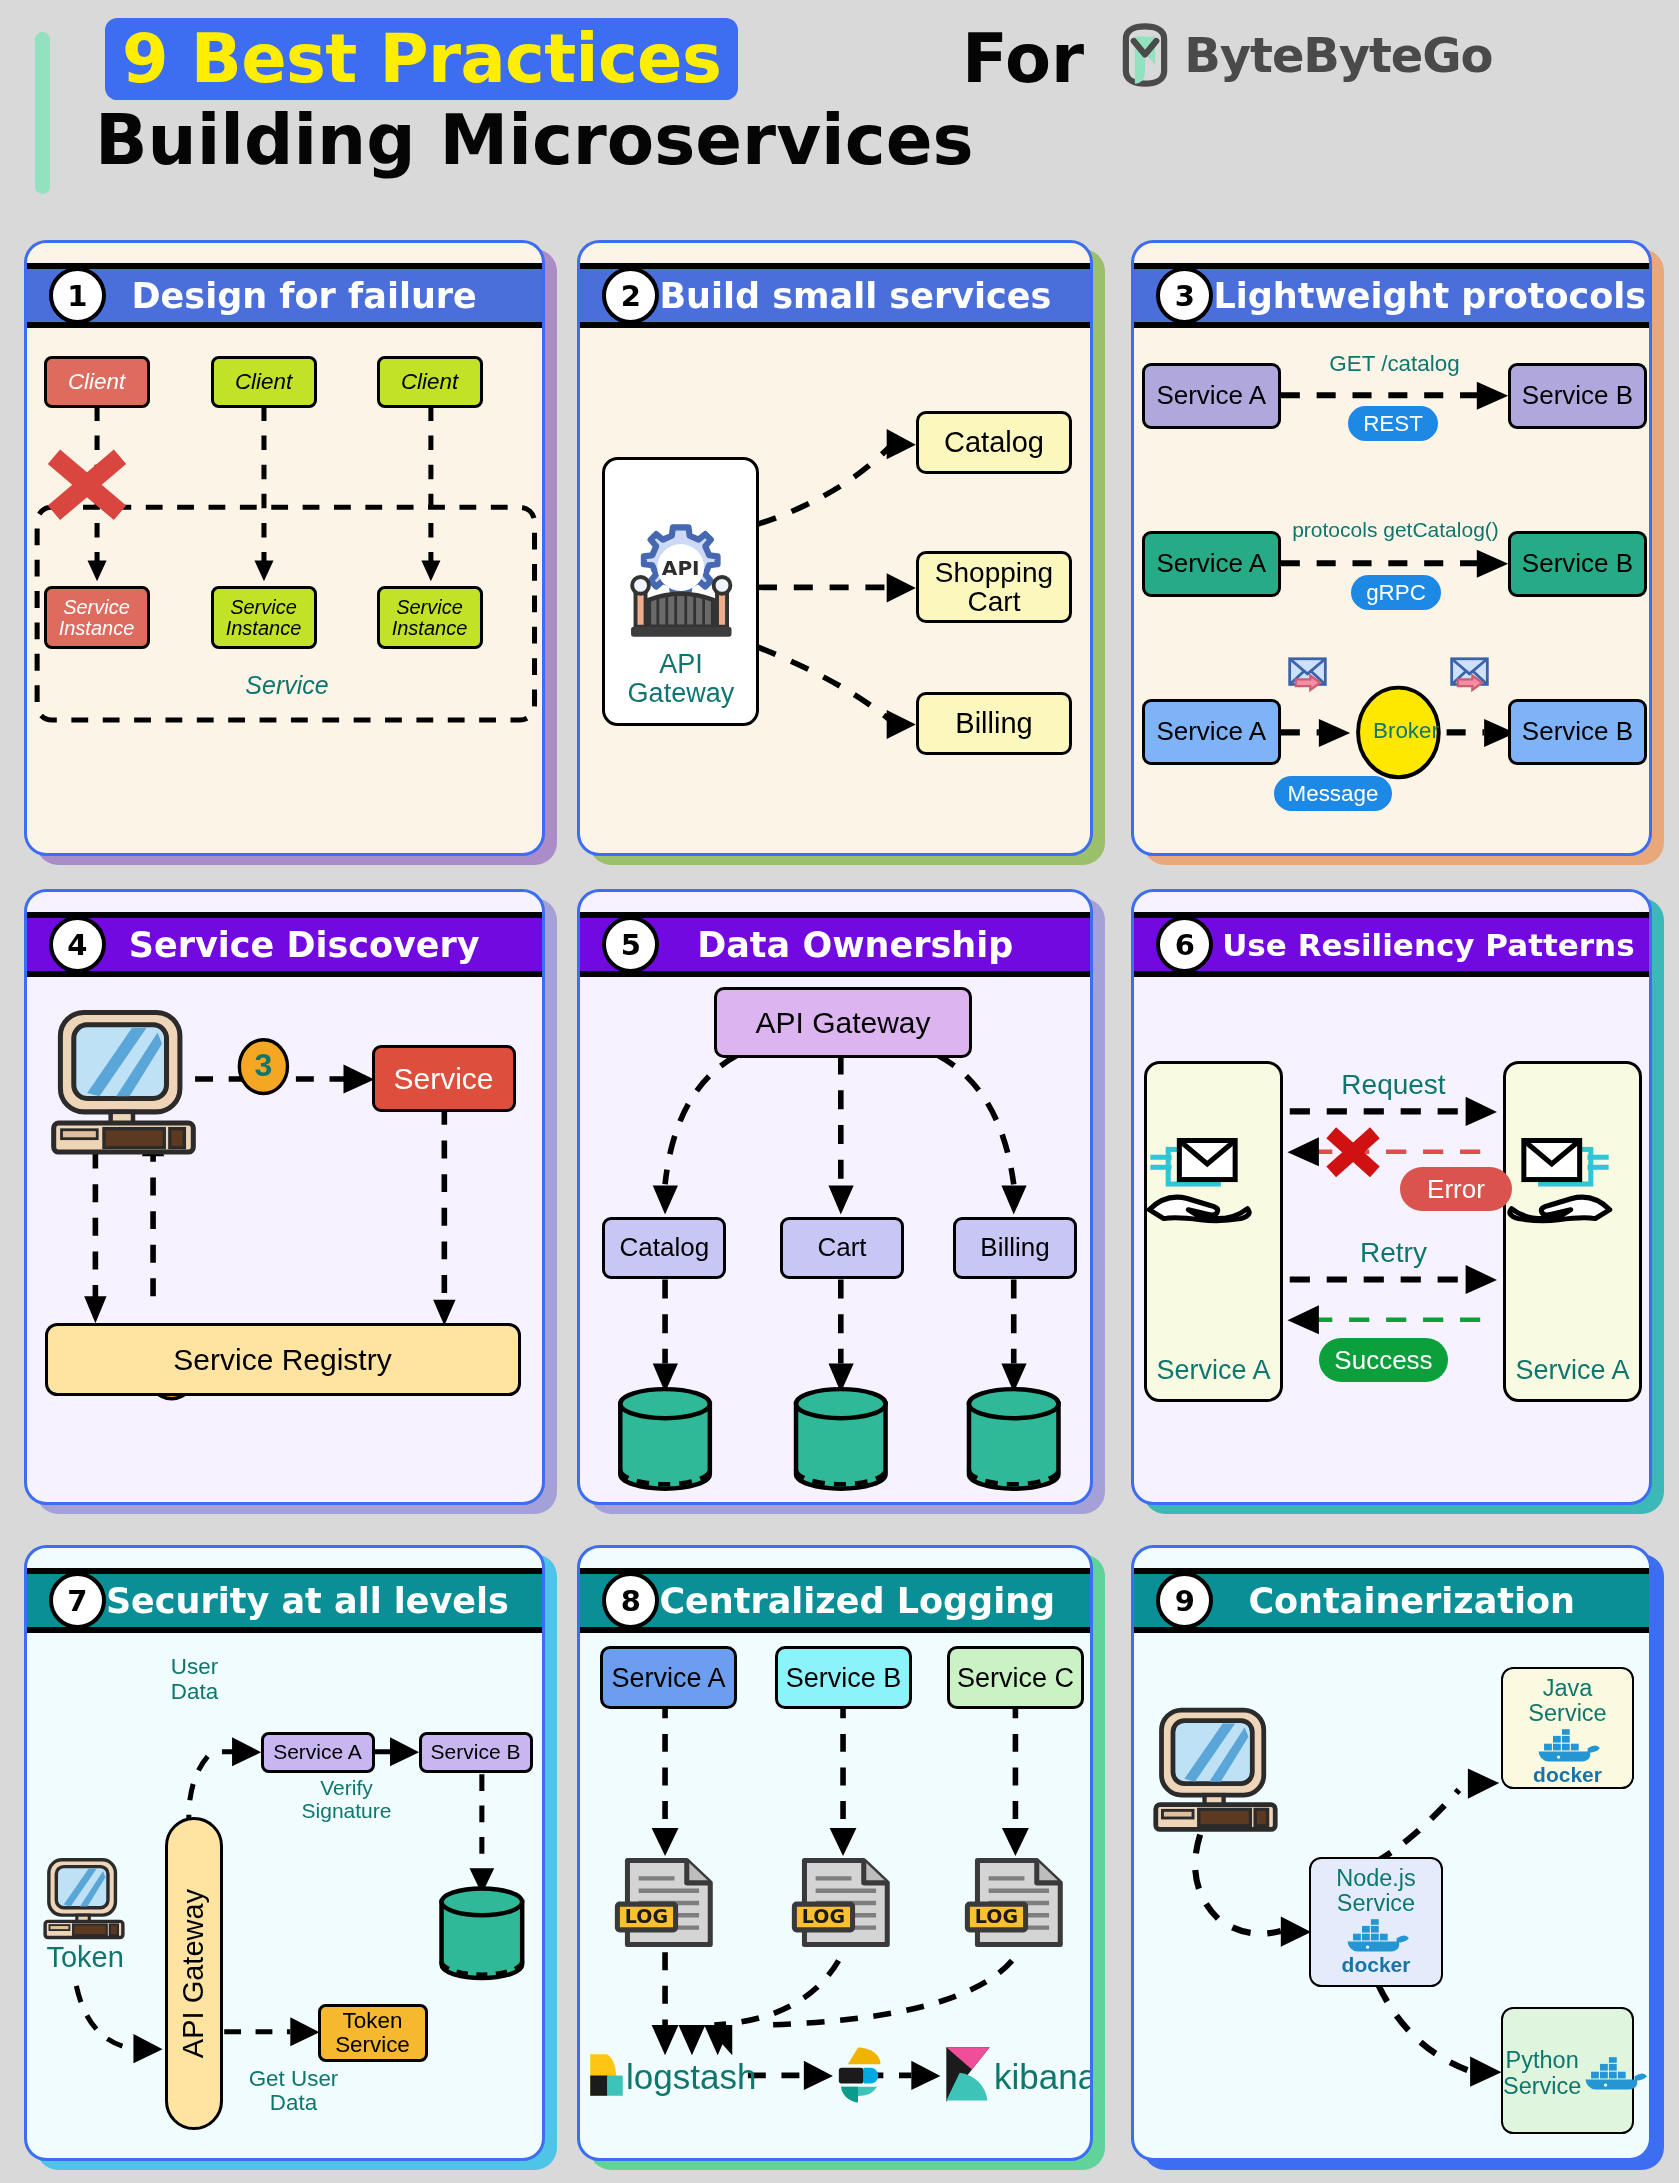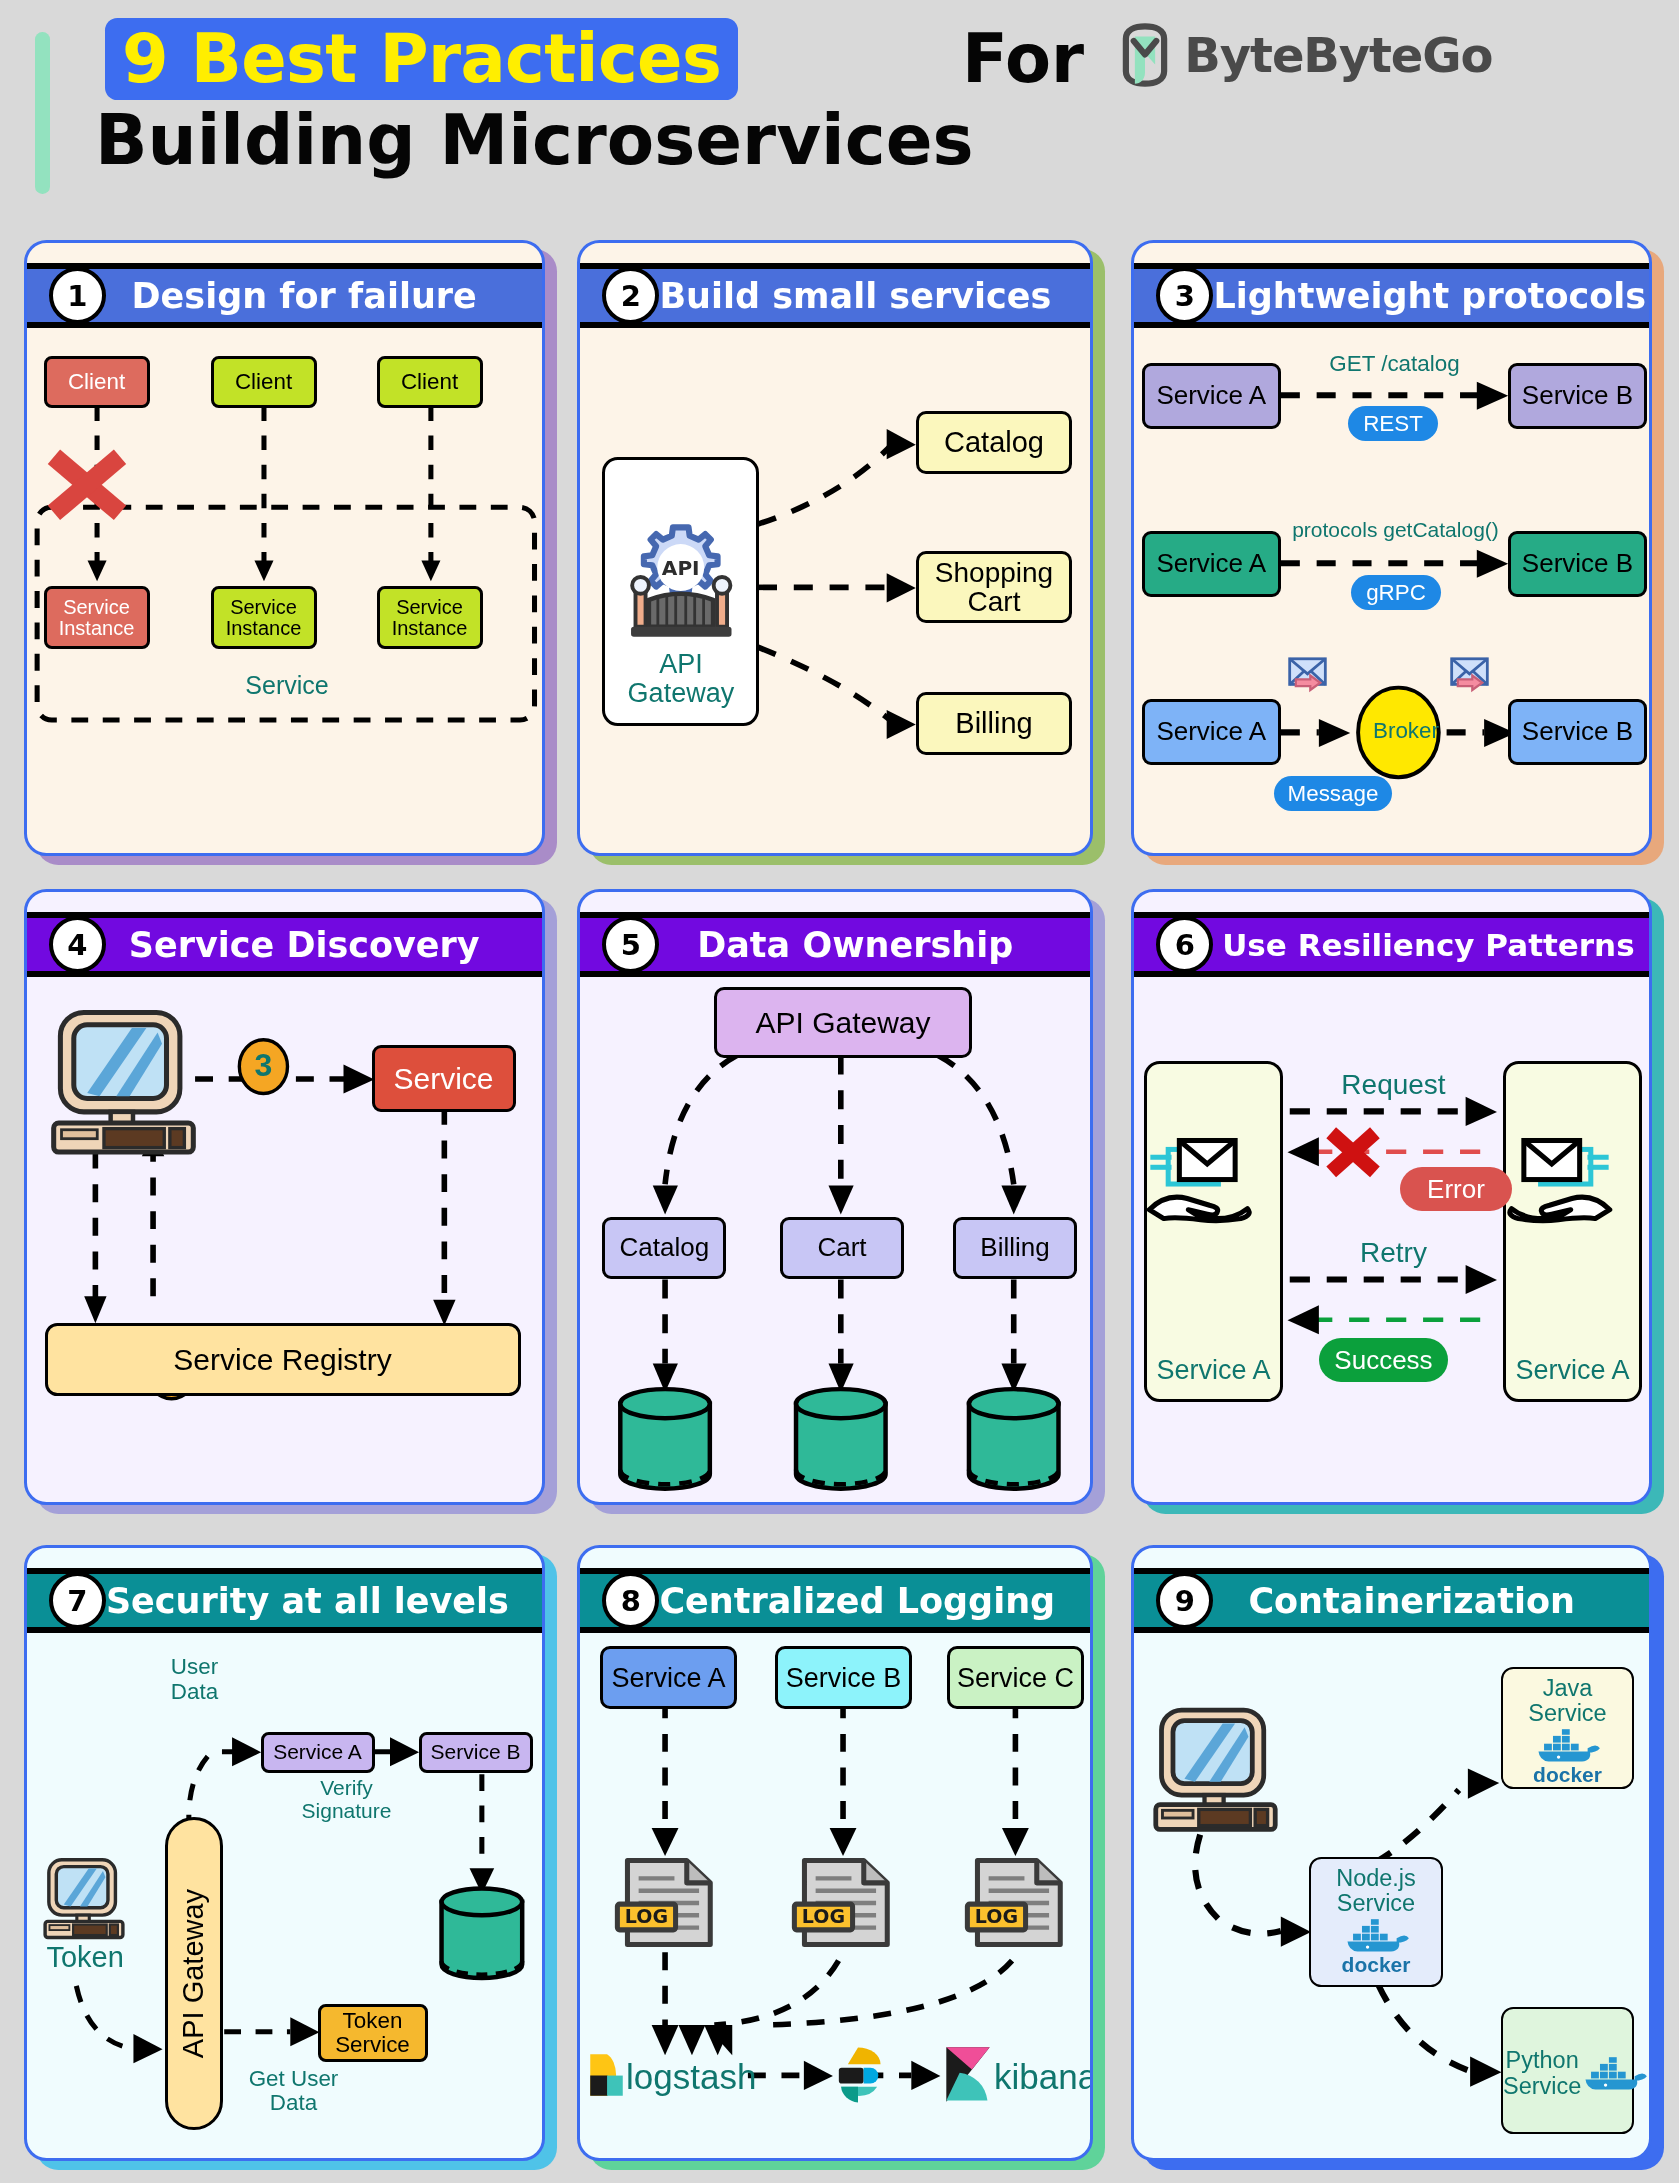--- a/index.html
+++ b/index.html
@@ -64,21 +64,21 @@
     <div class="logo-txt">ByteByteGo</div>
   </div>
 </div>
 
 <div class="card-sh" style="left:36px;top:249px;width:521px;height:616px;background:#a98cc8;"></div>
 <div class="card" style="left:23.5px;top:240px;width:521px;height:616px;background:#fdf4e8;">
   <div class="chead" style="top:20px;height:65px;background:#4a6fdb;">
     <div class="cnum">1</div>
     <div class="ctitle">Design for failure</div>
   </div>
-  <div class="cbody" style="top:85px;height:531px;">
+  <div class="cbody" style="top:85px;height:531px;font-style:italic;">
     <svg width="521" height="531" viewBox="0 0 930 948">
       <g stroke="#000" stroke-width="9" stroke-dasharray="26,26" fill="none">
         <path d="M125 140 L125 420"></path>
           <path d="M423 140 L423 420"></path>
           <path d="M721 140 L721 420"></path>
       </g>
       <g fill="#000">
         <path d="M108 415 L142 415 L125 452 Z"></path>
           <path d="M406 415 L440 415 L423 452 Z"></path>
           <path d="M704 415 L738 415 L721 452 Z"></path>

